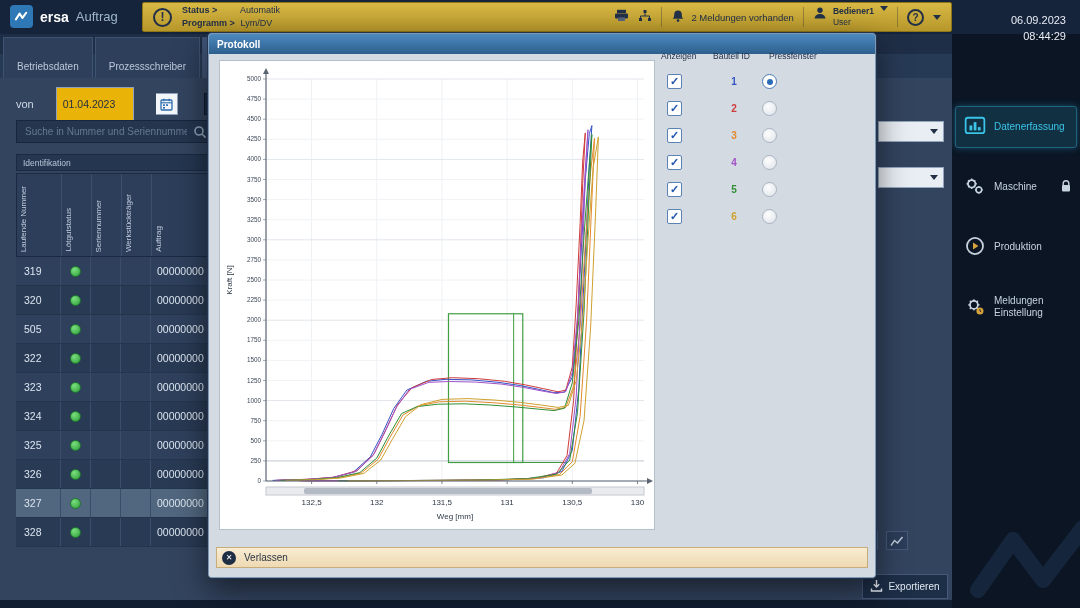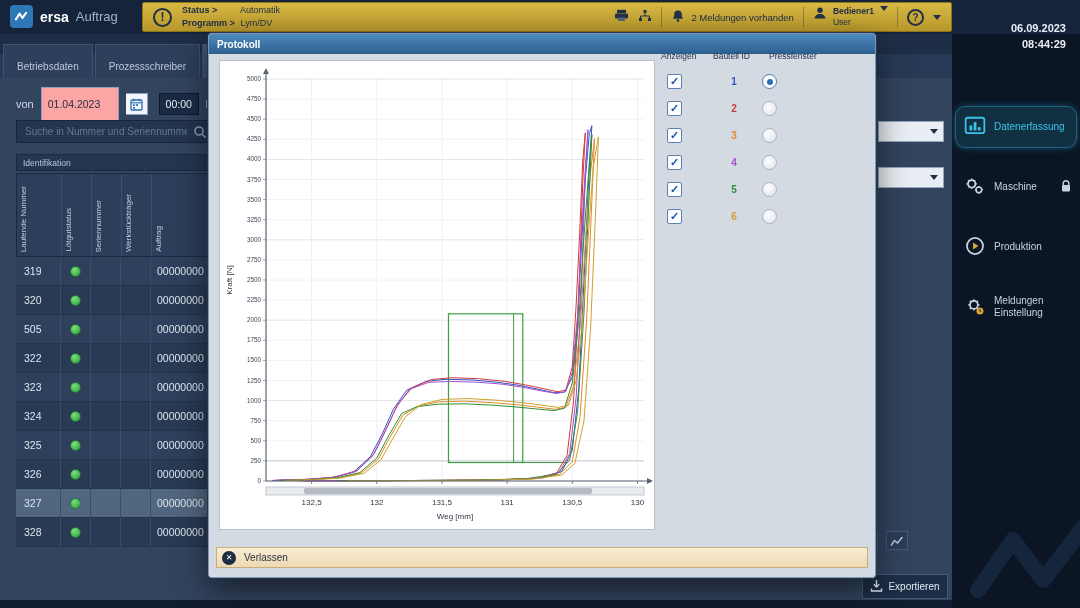--- a/index.html
+++ b/index.html
@@ -17,39 +17,39 @@
   .statusblock{font-size:9px;color:#212f47;line-height:1.4;white-space:nowrap}
   .statusblock b{display:inline-block;min-width:56px}
   .bar-right{margin-left:auto;display:flex;align-items:center;gap:9px}
   .sep{width:1px;height:20px;background:rgba(20,30,50,.3)}
   .msginfo{display:flex;align-items:center;gap:6px;font-size:9.5px;color:#212f47;cursor:pointer}
   .userblock{display:flex;align-items:flex-start;gap:6px;cursor:pointer}
   .usertext{font-size:8.5px;color:#212f47;line-height:1.25}
   .usertext .un{font-weight:bold}
   .chevd{width:0;height:0;border-left:4px solid transparent;border-right:4px solid transparent;border-top:5px solid #212f47}
   .helpc{width:17px;height:17px;border:2px solid #212f47;border-radius:50%;font-size:10px;font-weight:bold;color:#212f47;display:flex;align-items:center;justify-content:center;cursor:pointer}
-  .dtblock{position:absolute;right:14px;top:21px;text-align:right;color:#e8eef6;font-size:11px;font-weight:bold;line-height:1.45}
+  .dtblock{position:absolute;right:14px;top:13px;text-align:right;color:#e8eef6;font-size:11px;font-weight:normal;line-height:1.45}
 
   
   .sidebar{position:absolute;top:34px;right:0;width:128px;height:574px;background:#0b1524;z-index:5;overflow:hidden}
   .nav{position:absolute;top:72px;left:3px;right:3px;display:flex;flex-direction:column;gap:18px}
-  .nav-item{display:flex;align-items:center;gap:8px;padding:8px 4px 8px 8px;border-radius:10px;color:#c8d3e0;font-size:10px;cursor:pointer;border:1px solid transparent}
+  .nav-item{display:flex;align-items:center;gap:8px;padding:8px 4px 8px 8px;border-radius:3px;color:#c8d3e0;font-size:10px;cursor:pointer;border:1px solid transparent}
   .nav-item.active{background:#113143;border:1px solid #1f637f;color:#3ac4e8;box-shadow:0 0 7px rgba(40,170,210,.4)}
   .nav-label{line-height:1.2}
   .lockwrap{margin-left:auto}
   .watermark{position:absolute;right:-18px;bottom:-6px;opacity:.9}
 
   
   .content{position:absolute;top:34px;left:0;width:952px;height:574px;background:#33445f}
   .topstrip{height:20px;background:#1f2e47}
   .tabs{display:flex;gap:2px;padding-left:3px;background:#273a55;height:24px;align-items:flex-end}
-  .tab{background:#2d3f5b;color:#bcc8d8;font-size:10px;padding:16px 13px 6px;border:1px solid #3e5372;border-bottom:none;cursor:pointer;white-space:nowrap}
+  .tab{background:#2d3f5b;color:#bcc8d8;font-size:10px;padding:23px 13px 6px;border:1px solid #3e5372;border-bottom:none;cursor:pointer;white-space:nowrap}
   .tab.active{background:#41577b;color:#e9eff7}
-  .filterrow{position:absolute;top:53px;left:16px;display:flex;align-items:center;gap:7px;font-size:11px;color:#cfd9e6}
-  .dateinput{width:78px;height:22px;background:#fca5a5;border:1px solid #8fa2ba;color:#1e2c44;font-size:10.5px;padding:16px 6px;font-family:"Liberation Sans",sans-serif}
+  .filterrow{position:absolute;top:53px;left:16px;display:flex;align-items:center;gap:22px;font-size:11px;color:#cfd9e6}
+  .dateinput{width:78px;height:22px;background:#eab308;border:1px solid #8fa2ba;color:#1e2c44;font-size:10.5px;padding:16px 6px;font-family:"Liberation Sans",sans-serif}
   .calbtn{width:22px;height:22px;background:#f4f7fa;border:1px solid #8fa2ba;border-left:none;display:flex;align-items:center;justify-content:center;cursor:pointer}
   .timebox{width:40px;height:22px;background:#1c2b44;border:1px solid #0f1b2d;color:#e8eef6;display:flex;align-items:center;justify-content:center;font-size:10.5px;margin-left:4px}
   .searchrow{position:absolute;top:86px;left:16px;width:196px;height:23px}
   .searchrow input{width:100%;height:100%;background:#24354e;border:1px solid #17263c;color:#c9d4e2;font-size:10px;padding:0 24px 0 8px;font-family:"Liberation Sans",sans-serif}
   .searchrow input::placeholder{color:#64788f}
   .searchicon{position:absolute;right:5px;top:5px}
   .dd{position:absolute;width:66px;height:21px;right:8px;background:#e9eef4;border:1px solid #93a6bd;display:flex;align-items:center;justify-content:flex-end;padding-right:5px;cursor:pointer}
   .dd1{top:87px}.dd2{top:133px}
   .identbar{position:absolute;top:120px;left:16px;width:844px;height:17px;background:#243650;color:#b9c6d8;font-size:8.5px;display:flex;align-items:center;padding-left:6px;border:1px solid #1b2a42}
   .thead{position:absolute;top:139px;left:16px;width:844px;height:84px;background:#2c3e5a;border:1px solid #1b2a42;display:flex}

